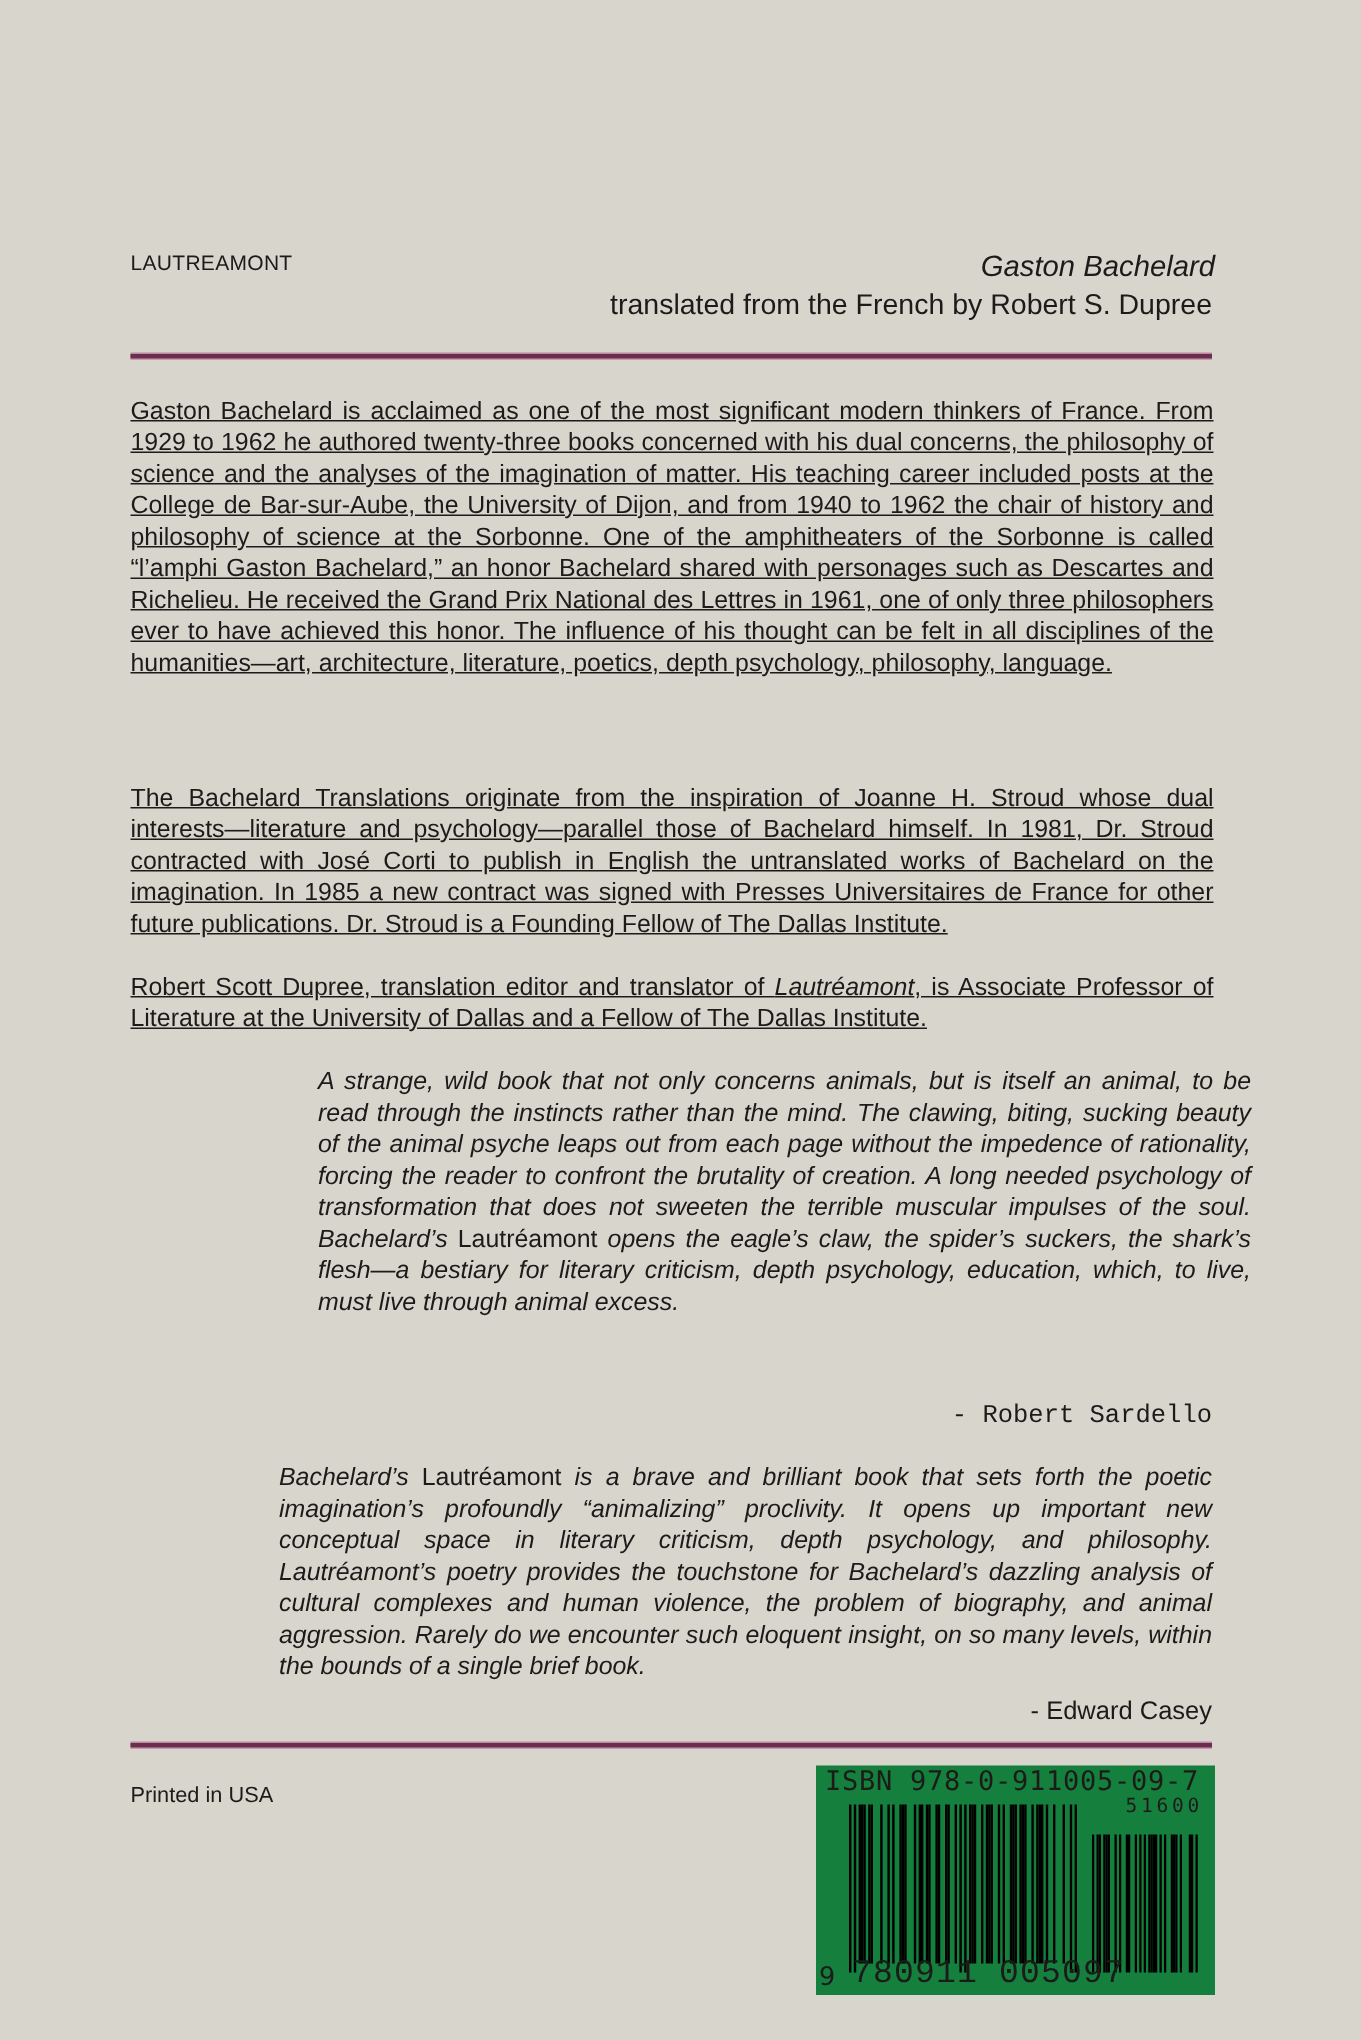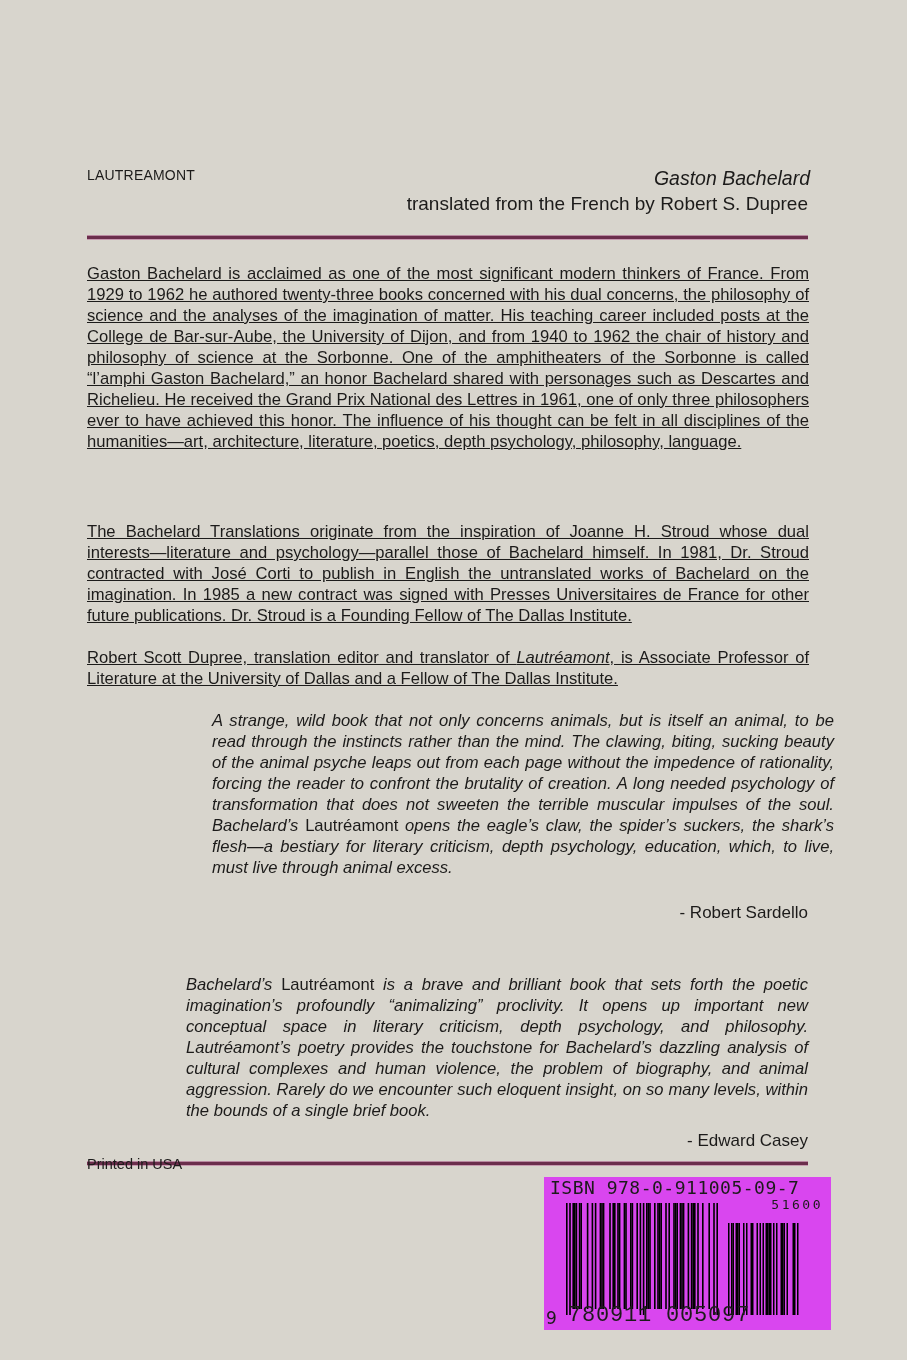--- a/index.html
+++ b/index.html
@@ -45,29 +45,28 @@
     left: 186px; width: 622px;
     font-size: 16.6px; line-height: 21px;
     font-style: italic; text-align: justify;
   }
   .quote .roman { font-style: normal; }
   .q1 { top: 710px; margin-left: 26px; }
   .q2 { top: 974px; }
   .attrib {
     right: 99px; font-size: 17px; text-align: right;
   }
-  .a1 { top: 903px; }
+  .a1 { top: 935px; font-family: Liberation Mono, monospace; }
   .a2 { top: 1131px; }
   .printed {
-    left: 87px; top: 1156px; font-size: 14.5px;
+    left: 87px; top: 1189px; font-size: 14.5px;
   }
   .barcode-box {
-    left: 544px; top: 1177px; width: 246px; height: 153px;
-    background: #d946ef;
-    padding-left: 41px;
+    left: 544px; top: 1177px; width: 266px; height: 153px;
+    background: #15803d;
   }
   .isbn-text {
     position: absolute; left: 6px; top: 0px;
     font-family: "DejaVu Sans Mono", monospace;
     font-size: 18px; letter-spacing: 0.5px; white-space: nowrap;
   }
   .price-text {
     position: absolute; right: 8px; top: 20px;
     font-family: "DejaVu Sans Mono", monospace;
     font-size: 13px; letter-spacing: 2.5px;

